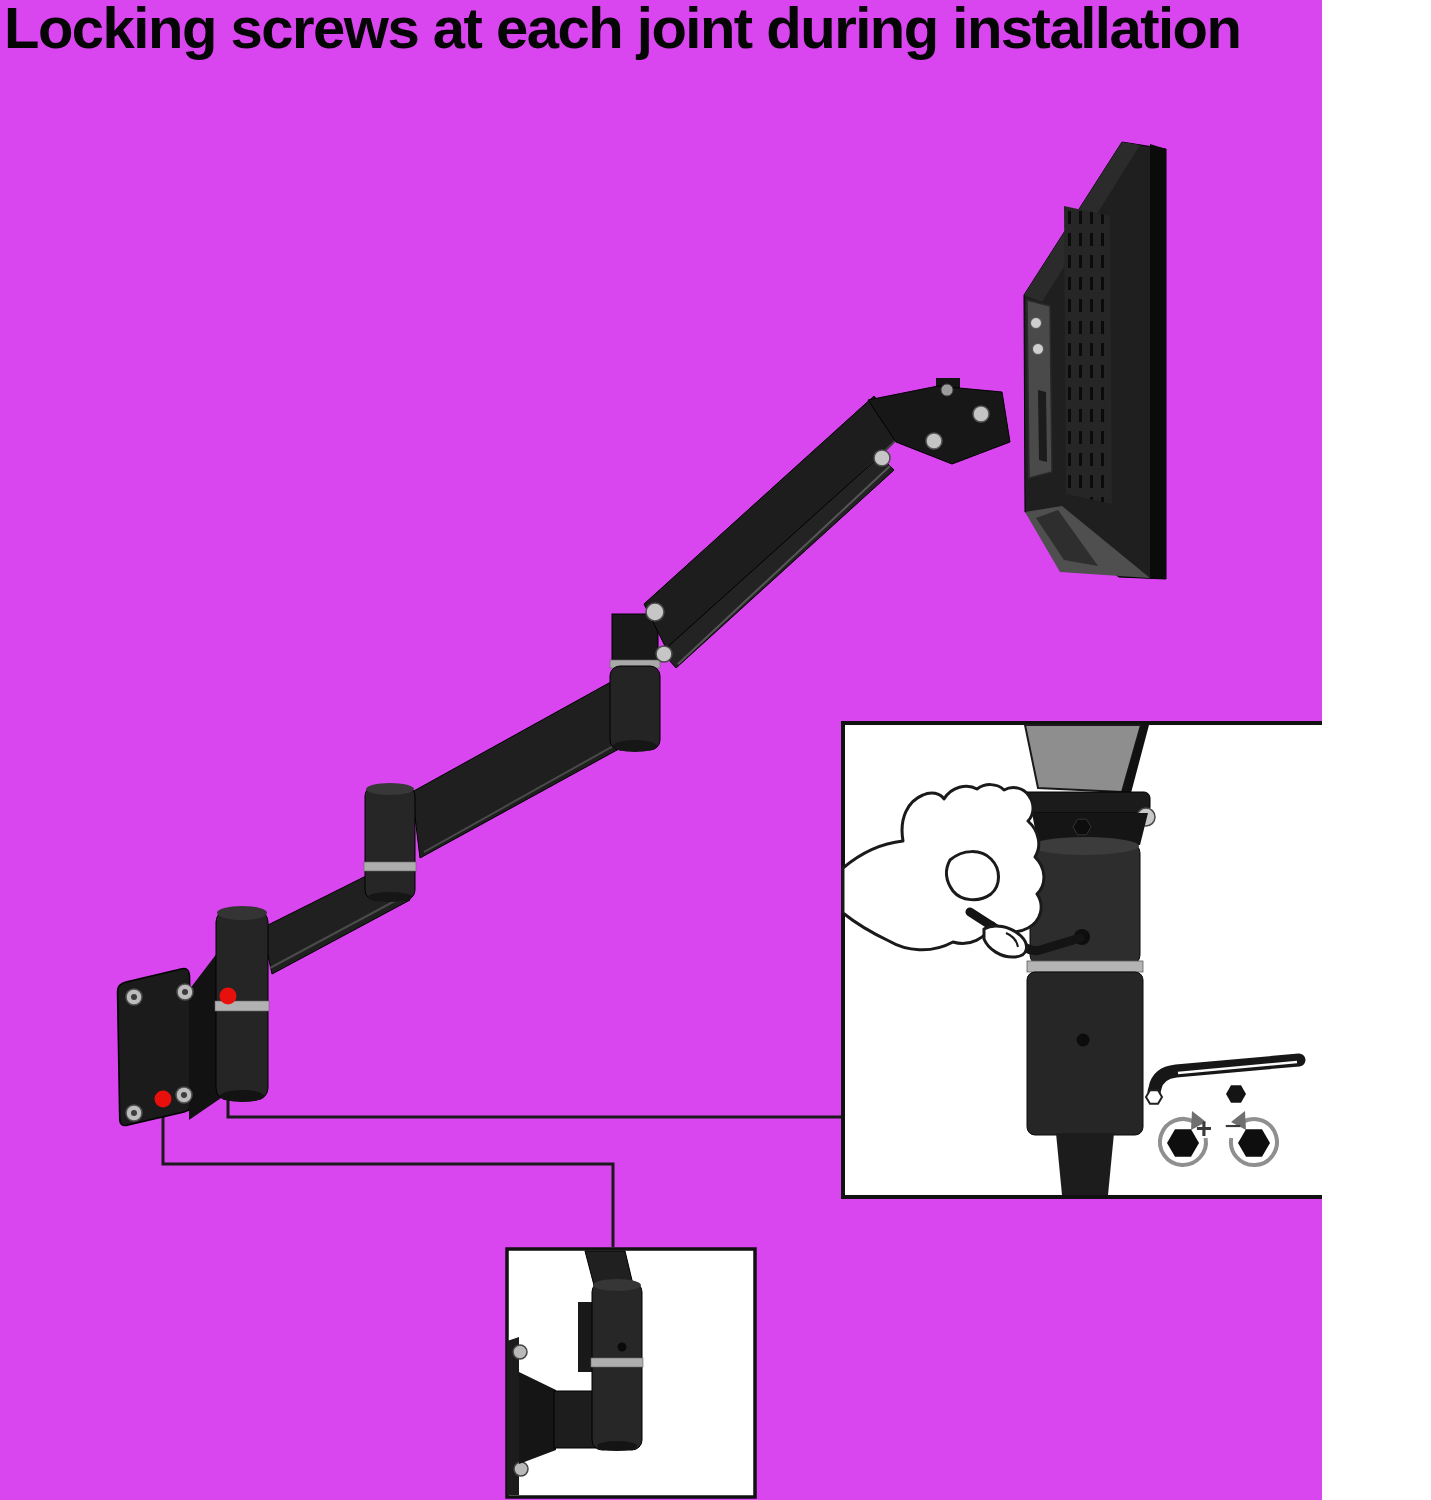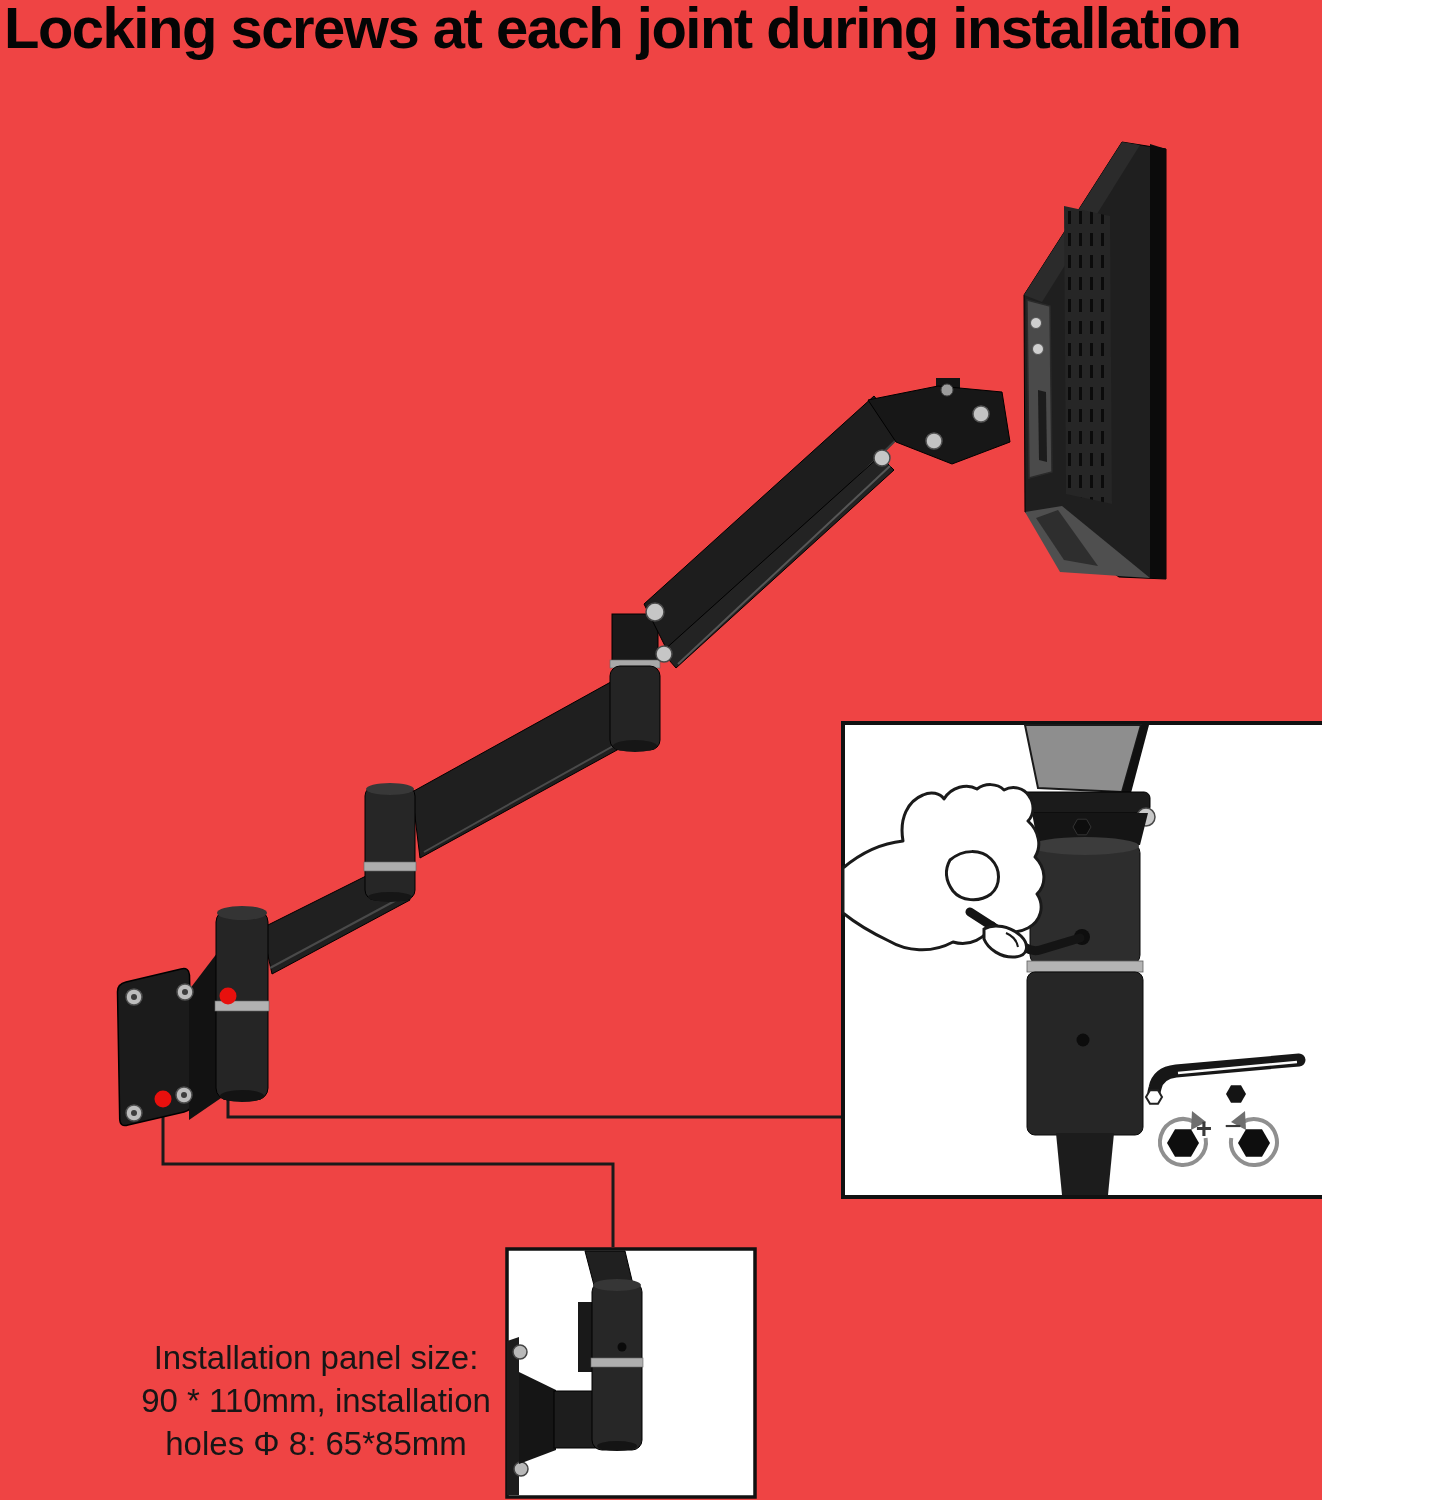--- a/index.html
+++ b/index.html
@@ -1,17 +1,17 @@
 <!DOCTYPE html>
 <html><head>
 <meta charset="utf-8">
 <style>
   html,body{margin:0;padding:0;background:#ffffff;}
   .stage{
-    position:relative;width:1322px;height:1500px;background:#ef4444;
+    position:relative;width:1322px;height:1500px;background:#d946ef;
     font-family:"Liberation Sans", sans-serif;overflow:hidden;
   }
   .title{
     position:absolute;left:4px;top:-8px;margin:0;
     font-size:58px;font-weight:bold;letter-spacing:-1.5px;
     color:#050505;white-space:nowrap;line-height:72px;
   }
   .caption{
     position:absolute;color:#161616;text-align:center;white-space:pre-line;
   }
@@ -174,17 +174,14 @@
       <rect x="578" y="1302" width="16" height="70" fill="#191919"></rect>
       <polygon points="585,1251 625,1251 636,1297 601,1312" fill="#202020" stroke="#000" stroke-width="1"></polygon>
       <rect x="592" y="1282" width="50" height="168" rx="10" fill="#272727" stroke="#000" stroke-width="1"></rect>
       <ellipse cx="617" cy="1285" rx="24" ry="6" fill="#363636"></ellipse>
       <rect x="591" y="1358" width="52" height="9" fill="#aeaeae" stroke="#666" stroke-width="0.6"></rect>
       <circle cx="622" cy="1347" r="4.5" fill="#0a0a0a"></circle>
       <ellipse cx="617" cy="1446" rx="20" ry="5" fill="#141414"></ellipse>
     </g>
   </svg>
 
-  <div class="caption panel">Installation panel size:
-90 * 110mm, installation
-holes Φ 8: 65*85mm</div>
 
 </div>
 
 </body></html>

